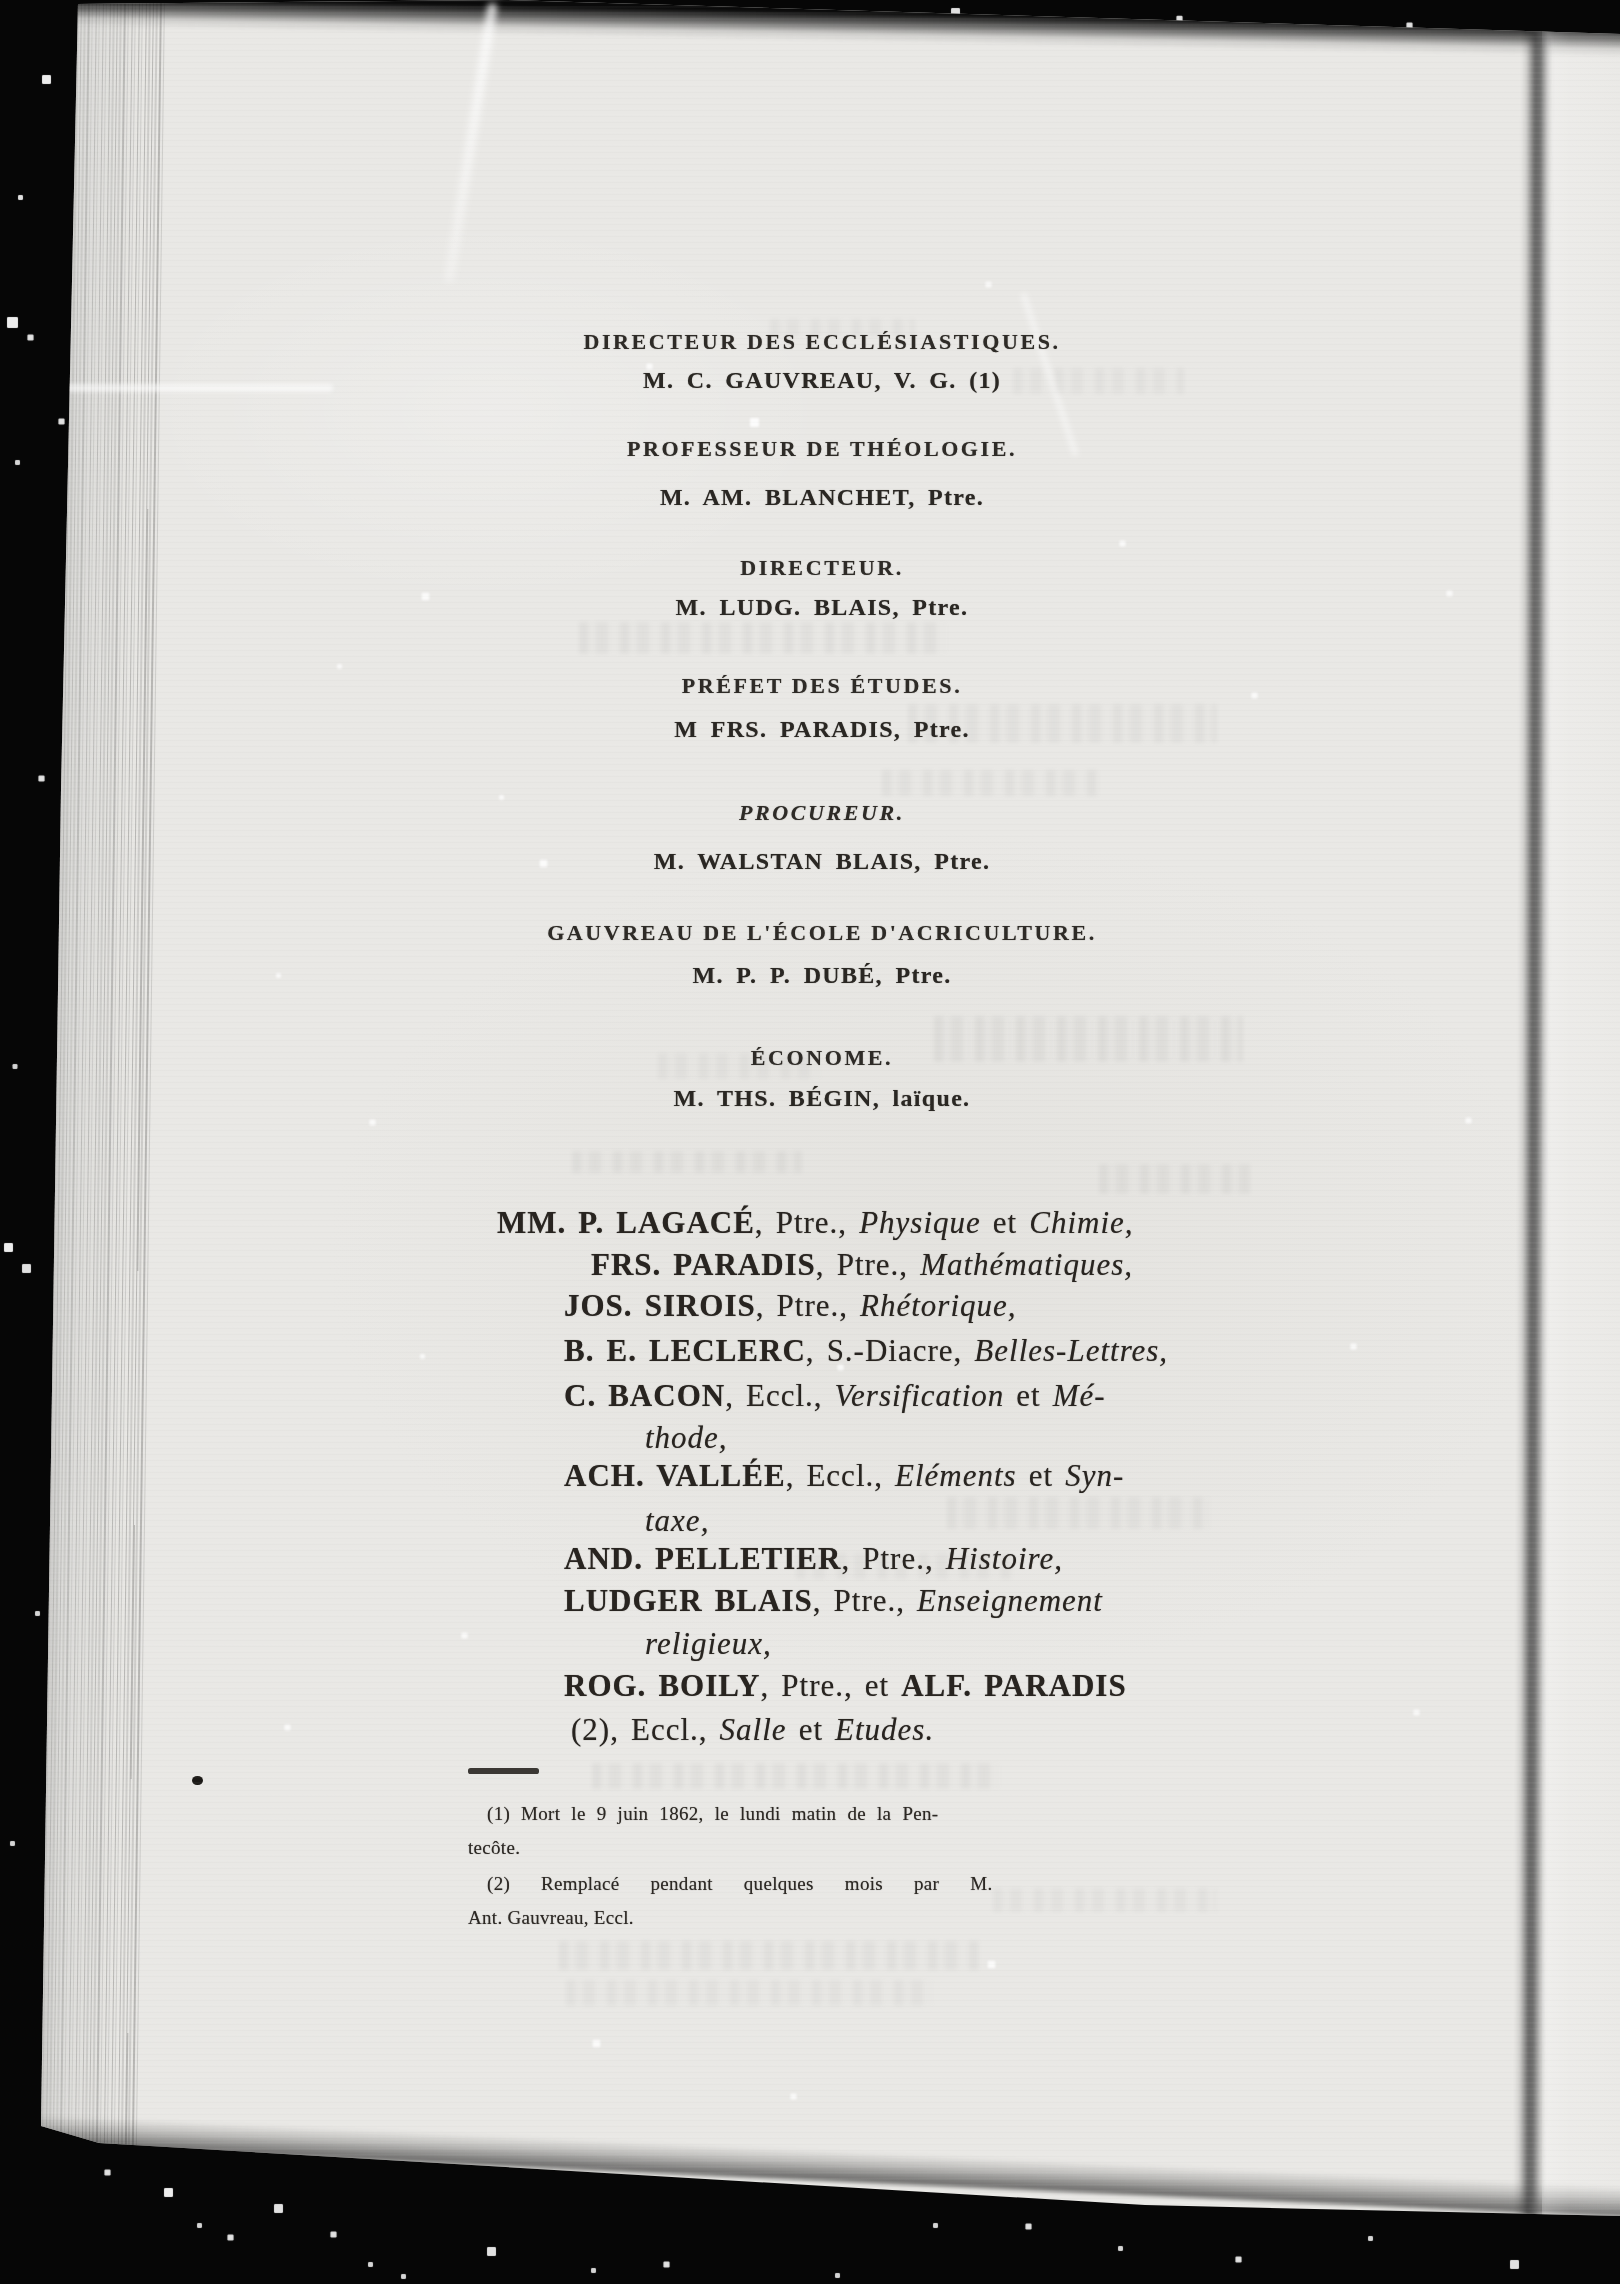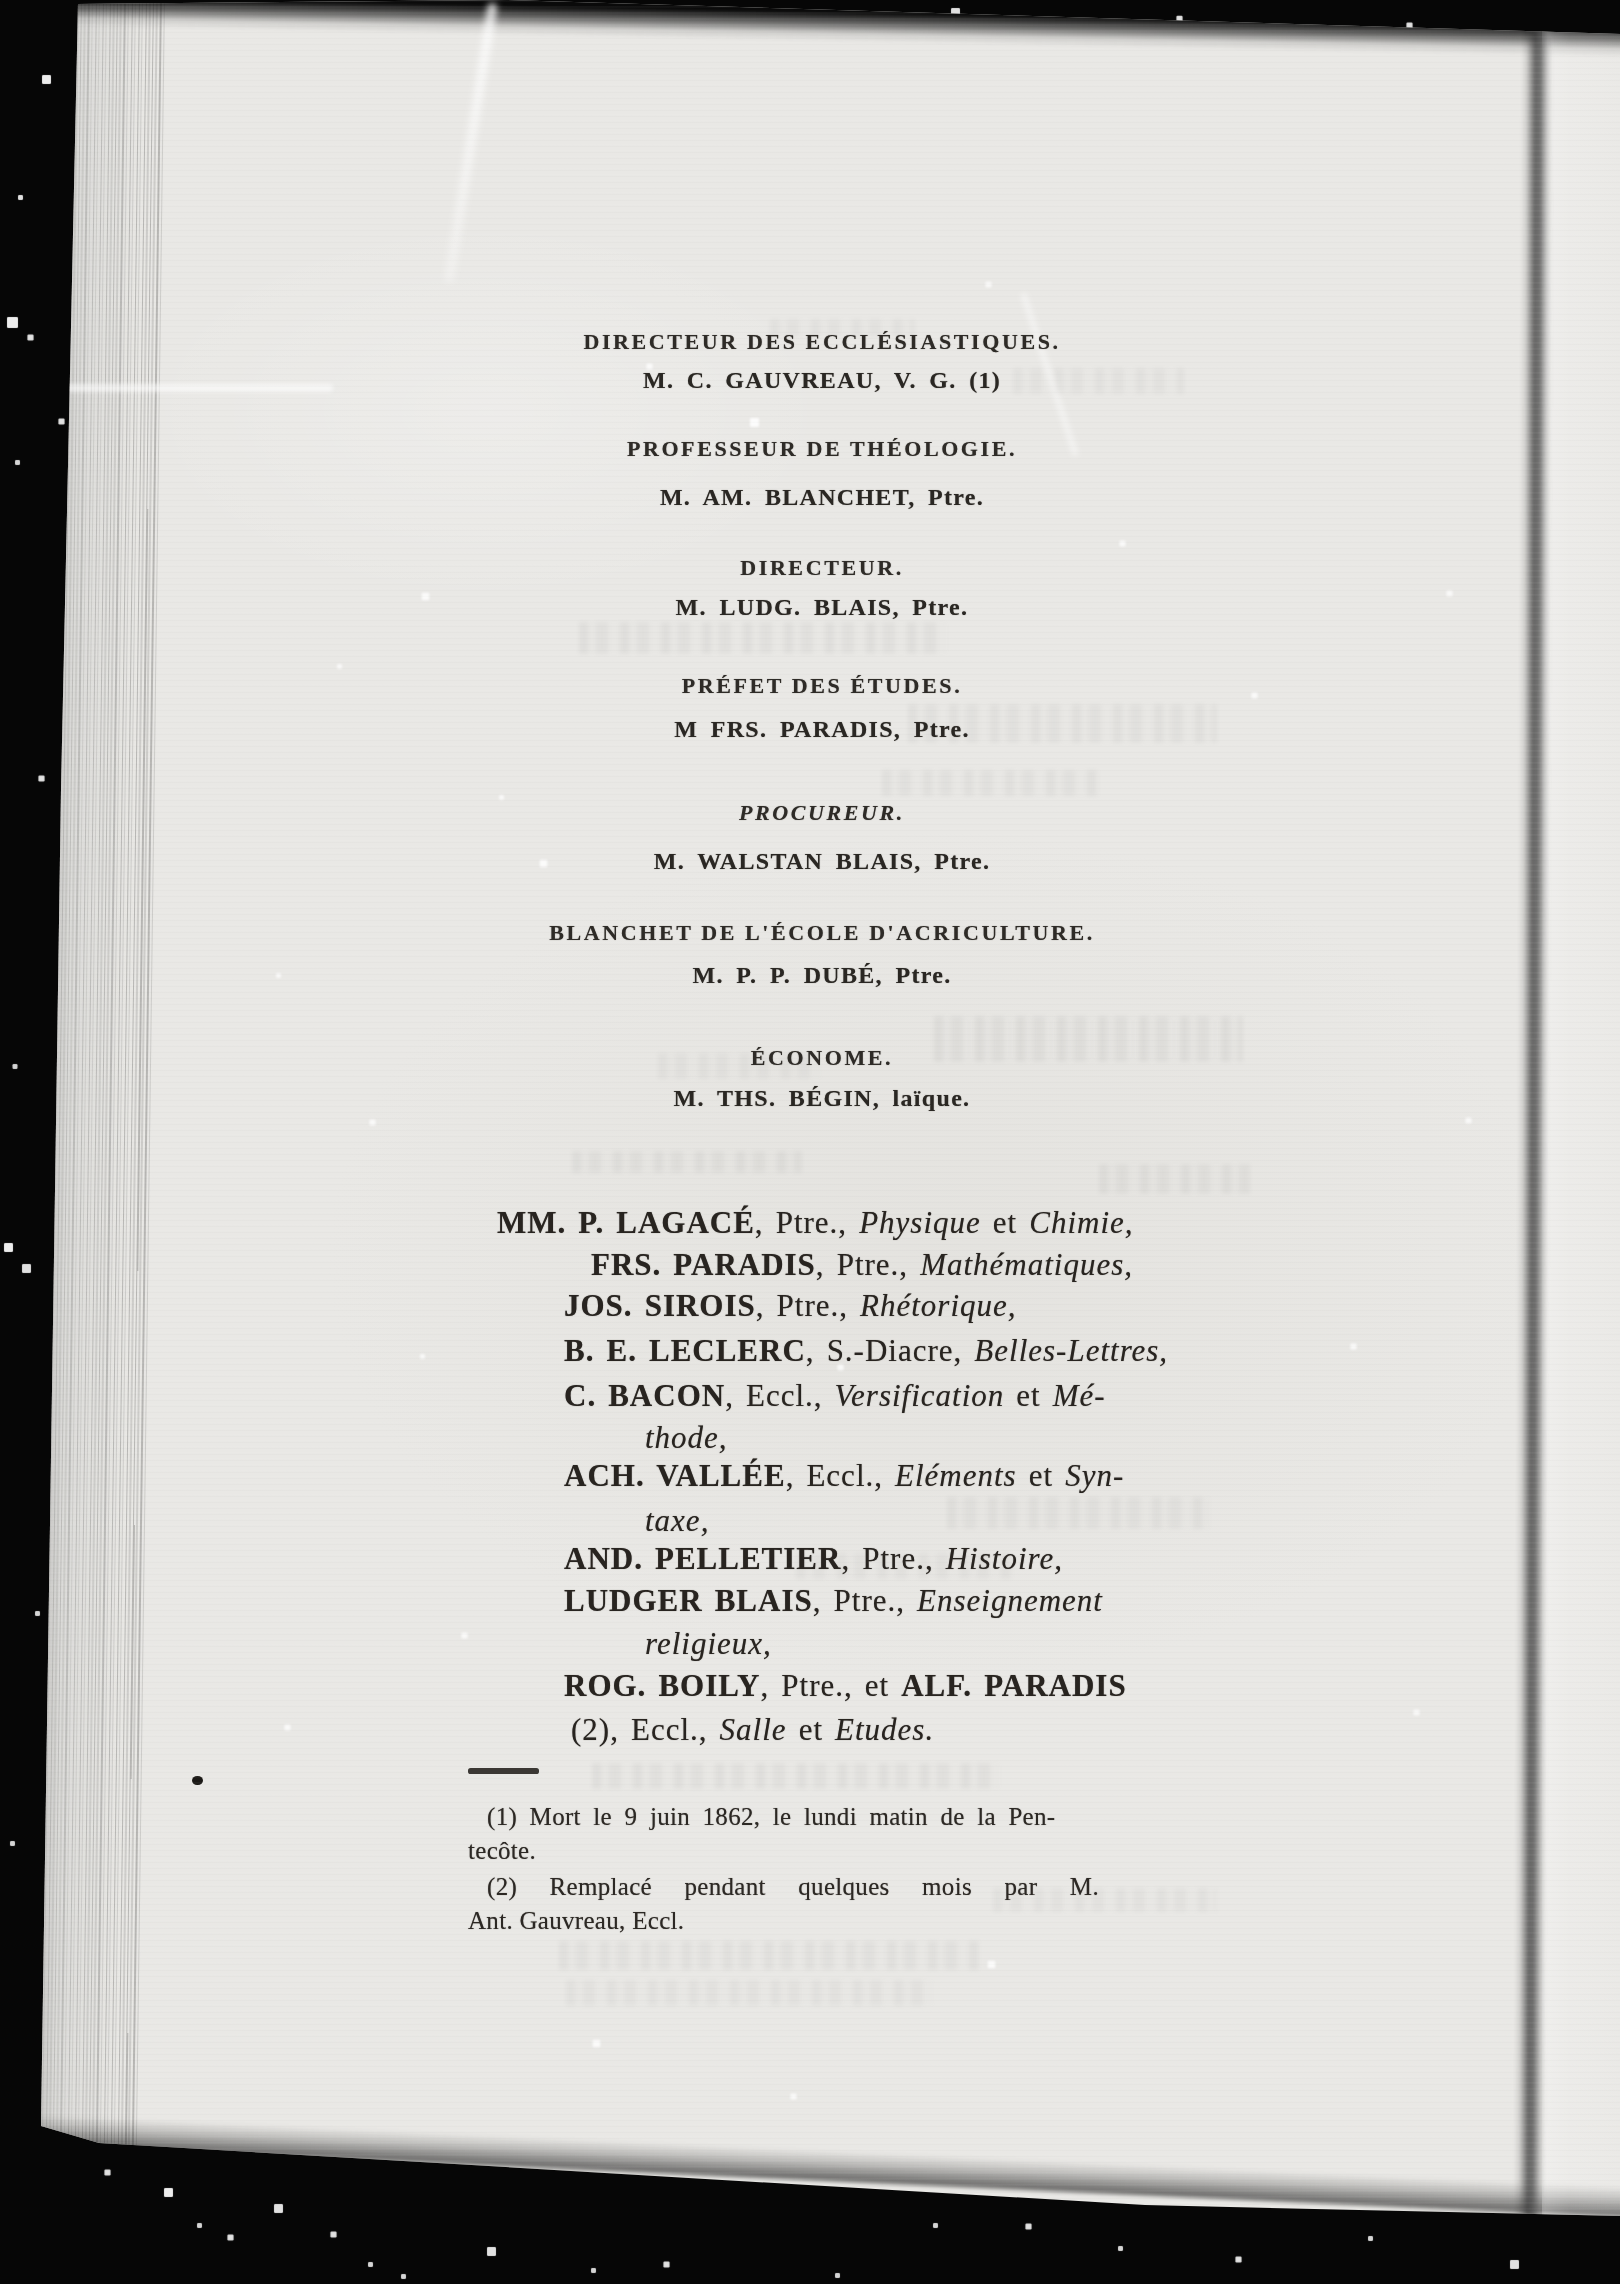--- a/index.html
+++ b/index.html
@@ -90,21 +90,21 @@
     position:absolute;font-size:31px;letter-spacing:1px;word-spacing:3.3px;
     white-space:nowrap;color:#282420;
   }
   .prof-line .bd{font-weight:700;}
   .prof-line .it{font-style:italic;font-weight:400;}
   .footnote-rule{
     position:absolute;left:468px;top:1768px;width:71px;height:6px;
     background:#3b3834;border-radius:2.6px;filter:blur(0.7px);
   }
   .fn{
-    position:absolute;font-size:25px;color:#2c2824;white-space:nowrap;
+    position:absolute;font-size:19px;color:#2c2824;white-space:nowrap;
     letter-spacing:0.3px;
   }
   
   .ghost{
     position:absolute;
     background:repeating-linear-gradient(90deg,
       rgba(100,100,100,0.55) 0 9.2px, rgba(150,150,150,0.18) 9.2px 17px,
       rgba(105,105,105,0.50) 17px 29px, rgba(165,165,165,0.14) 29px 41px);
     filter:blur(2px);
   }
@@ -211,21 +211,21 @@
         <div class="heading" style="top: 329px;">DIRECTEUR DES ECCLÉSIASTIQUES.</div>
         <div class="name-line" style="top: 367px;">M. C. GAUVREAU, V. G. (1)</div>
         <div class="heading" style="top: 436px;">PROFESSEUR DE THÉOLOGIE.</div>
         <div class="name-line" style="top: 484px;">M. AM. BLANCHET, Ptre.</div>
         <div class="heading" style="top: 555px;">DIRECTEUR.</div>
         <div class="name-line" style="top: 594px;">M. LUDG. BLAIS, Ptre.</div>
         <div class="heading" style="top: 673px;">PRÉFET DES ÉTUDES.</div>
         <div class="name-line" style="top: 716px;">M FRS. PARADIS, Ptre.</div>
         <div class="heading" style="top: 800px; font-style: italic;">PROCUREUR.</div>
         <div class="name-line" style="top: 840px; margin-top: 8px;">M. WALSTAN BLAIS, Ptre.</div>
-        <div class="heading" style="top: 920px;">BLANCHET DE L'ÉCOLE D'ACRICULTURE.</div>
+        <div class="heading" style="top: 920px;">GAUVREAU DE L'ÉCOLE D'ACRICULTURE.</div>
         <div class="name-line" style="top: 962px;">M. P. P. DUBÉ, Ptre.</div>
         <div class="heading" style="top: 1045px;">ÉCONOME.</div>
         <div class="name-line" style="top: 1085px;">M. THS. BÉGIN, laïque.</div>
       </div>
 
     <div>
         <div class="prof-line" style="top: 1205px; left: 497px;"><span class="bd">MM. P. LAGACÉ</span><span>, Ptre., </span><span class="it">Physique</span><span> et </span><span class="it">Chimie,</span></div>
         <div class="prof-line" style="top: 1247px; left: 552px; margin-left: 39px;"><span class="bd">FRS. PARADIS</span><span>, Ptre., </span><span class="it">Mathématiques,</span></div>
         <div class="prof-line" style="top: 1288px; left: 564px;"><span class="bd">JOS. SIROIS</span><span>, Ptre., </span><span class="it">Rhétorique,</span></div>
         <div class="prof-line" style="top: 1333px; left: 564px;"><span class="bd">B. E. LECLERC</span><span>, S.-Diacre, </span><span class="it">Belles-Lettres,</span></div>

